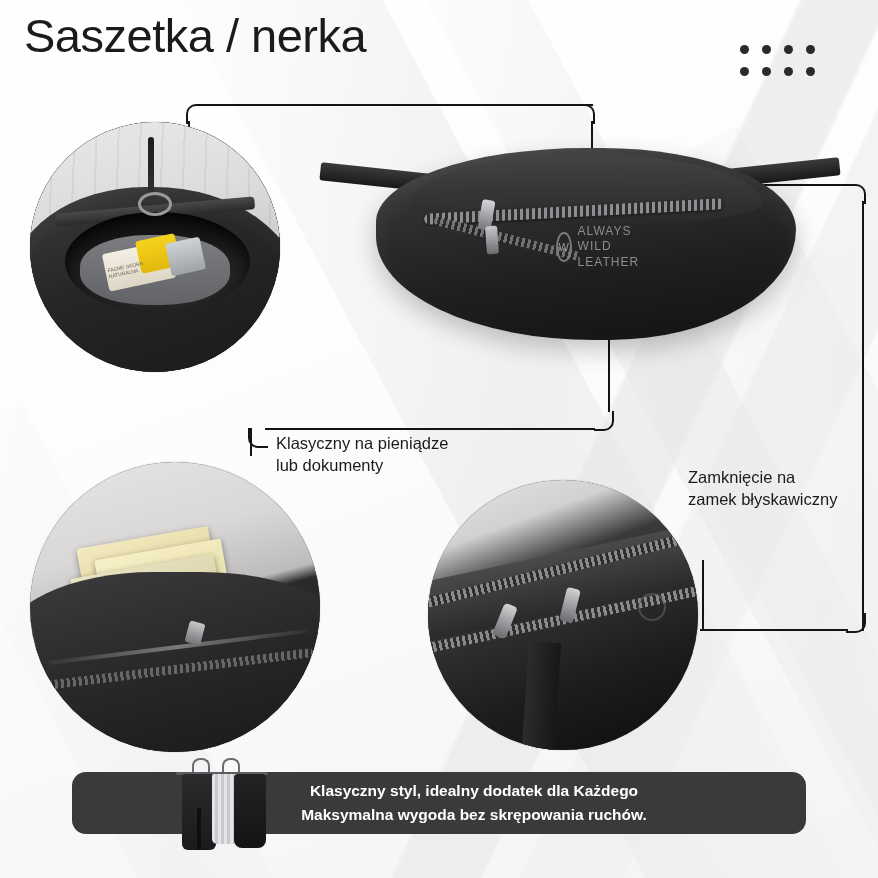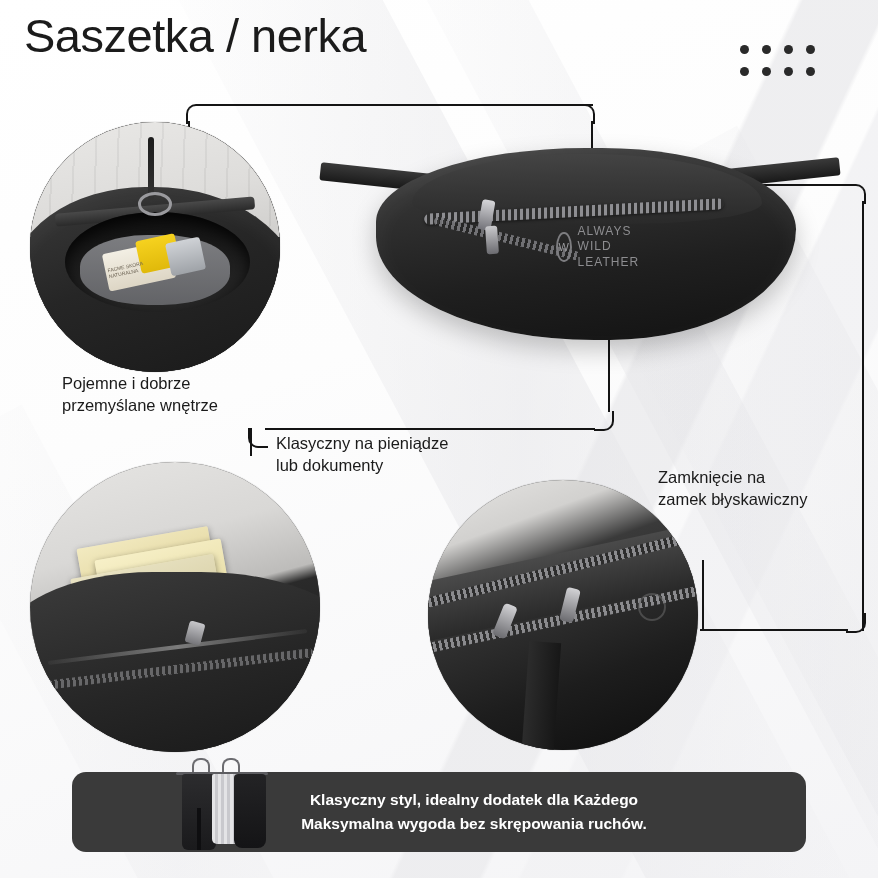--- a/index.html
+++ b/index.html
@@ -302,21 +302,21 @@
     line-height: 1.35;
     white-space: pre-line;
   }
 
   
   .banner {
     position: absolute;
     left: 72px;
     top: 772px;
     width: 734px;
-    height: 80px;
+    height: 62px;
     background: #3a3a3a;
     border-radius: 14px;
     display: flex;
     align-items: center;
     justify-content: center;
   }
   .banner .text {
     color: #ffffff;
     font-size: 15.5px;
     font-weight: bold;
@@ -455,27 +455,25 @@
       <div class="band"></div>
       <div class="zipline z1"></div>
       <div class="zipline z2"></div>
       <div class="pull g1"></div>
       <div class="pull g2"></div>
       <div class="strapv"></div>
       <div class="logo3"></div>
     </div>
   </div>
 
-  <div class="caption" style="left:62px; top:372px; width:260px;">Pojemne i dobrze
-przemyślane wnętrze</div>
 
   <div class="caption" style="left:276px; top:432px; width:280px;">Klasyczny na pieniądze
 lub dokumenty</div>
 
-  <div class="caption" style="left:658px; top:466px; width:180px;">Zamknięcie na
+  <div class="caption" style="left:688px; top:466px; width:180px;">Zamknięcie na
 zamek błyskawiczny</div>
 
   <div class="banner">
     <div class="text">Klasyczny styl, idealny dodatek dla Każdego
 Maksymalna wygoda bez skrępowania ruchów.</div>
   </div>
 
   <div class="hanger">
     <div class="hook-top h1"></div>
     <div class="hook-top h2"></div>

